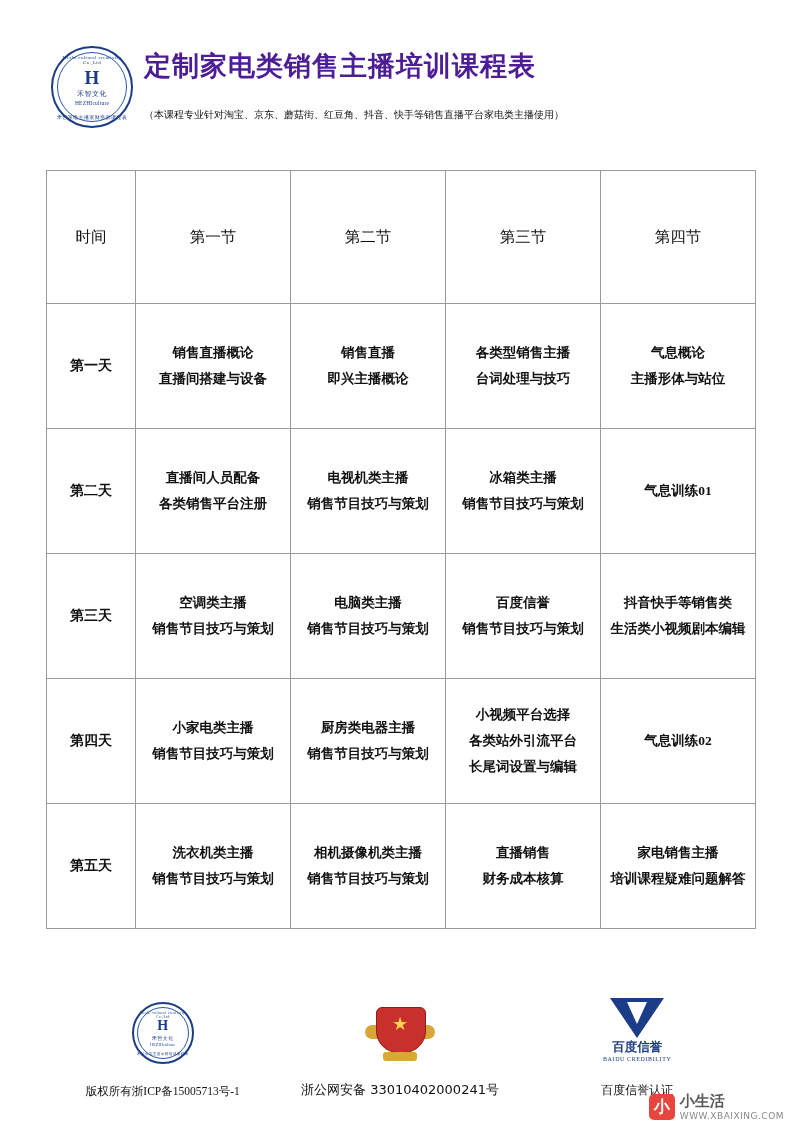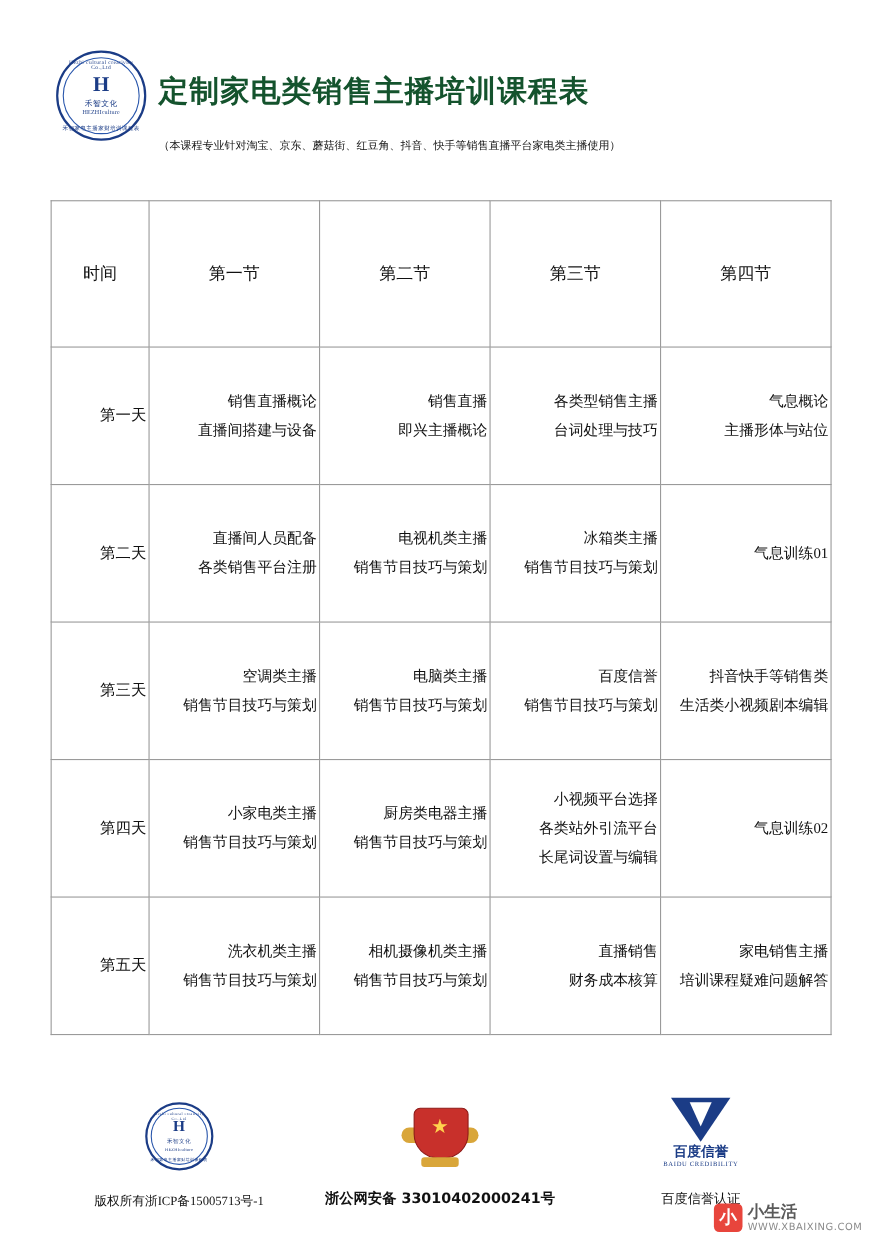--- a/index.html
+++ b/index.html
@@ -92,22 +92,22 @@
 
   .title-block {
     flex: 1;
     padding-left: 6px;
   }
   .doc-title {
     font-family: "DejaVu Sans", "Liberation Sans", sans-serif;
     font-size: 27px;
     font-weight: bold;
     letter-spacing: 1px;
-    color: #14532d;
-    margin: 26px 0 0 0;
+    color: #4c1d95;
+    margin: 8px 0 0 0;
     line-height: 1.2;
   }
   .doc-subtitle {
     font-family: Liberation Sans, sans-serif;
     font-size: 10px;
     color: #111111;
     margin-top: 26px;
     line-height: 1.4;
   }
 
@@ -132,22 +132,21 @@
   }
   table.schedule thead th {
     height: 124px;
     font-size: 15.5px;
     font-weight: normal;
   }
   table.schedule tbody td {
     height: 116px;
     font-size: 13.5px;
     line-height: 1.95;
-    font-weight: normal;
-    text-align: right;
+    font-weight: bold;
   }
   table.schedule tbody td.daycol {
     font-size: 14px;
   }
   col.c-time { width: 89px; }
   col.c-sec  { width: 155px; }
 
   .cell-line { display: block; white-space: nowrap; }
 
   
@@ -178,21 +177,21 @@
     font-family: "DejaVu Sans", "Liberation Sans", sans-serif;
     font-size: 12px;
     margin-top: 20px;
     color: #111;
   }
   .footer-text.icp {
     font-size: 11.5px;
     font-family: "Liberation Serif", serif;
   }
   .footer-text.gongan {
-    font-weight: bold;
+    font-weight: normal;
     font-size: 13px;
   }
 
   
   .seal-sm {
     width: 62px;
     height: 62px;
     border-radius: 50%;
     border: 2px solid #1b3c86;
     position: relative;

